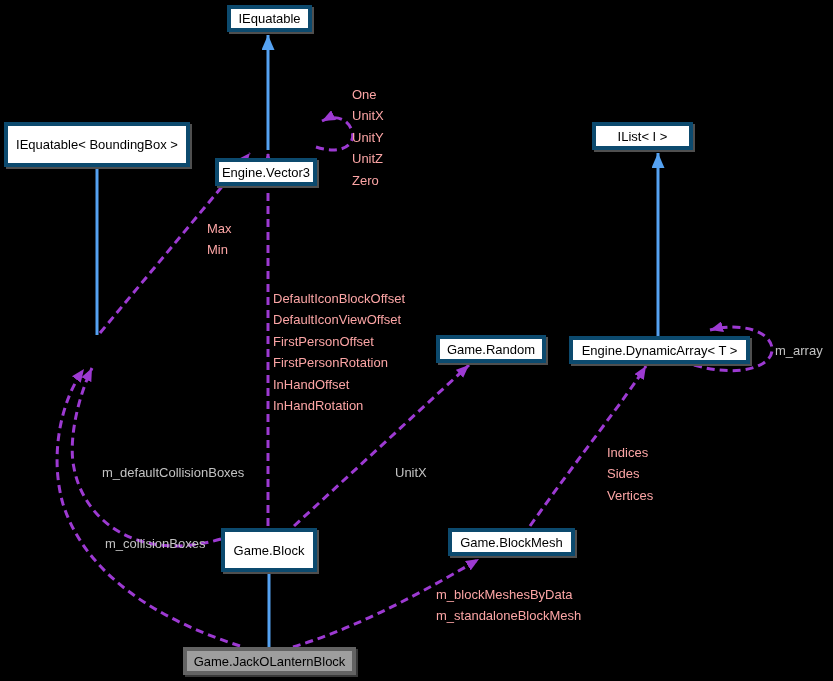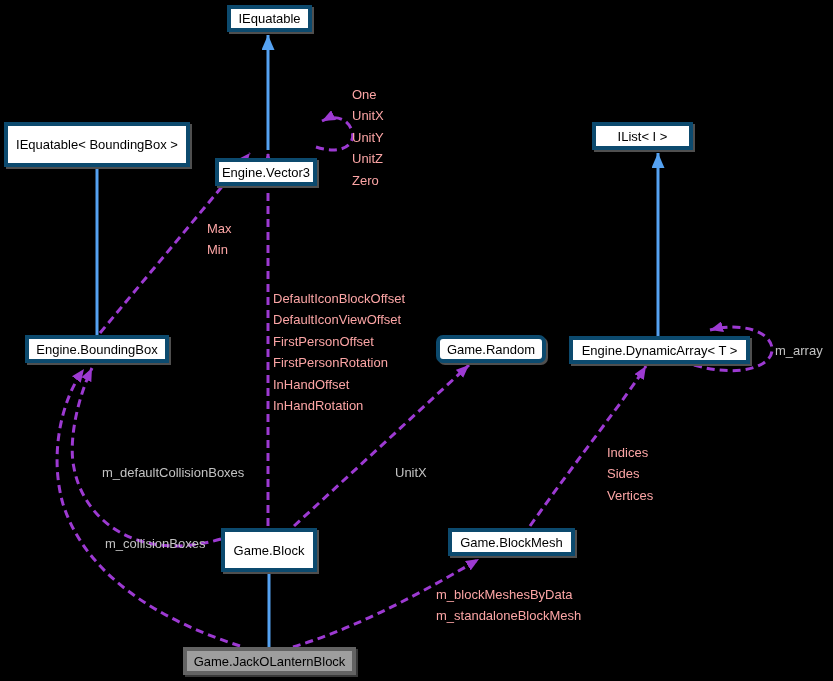--- a/index.html
+++ b/index.html
@@ -37,21 +37,21 @@
   }
   .lblgroup{position:absolute;font-size:13px;color:#fca5a5;}
   .lblgroup span{display:block;line-height:21.4px;white-space:nowrap;}
 
   
   #n-iequatable            {left:227px;top:5px;  width:85px; height:27px;}
   #n-iequatable-boundingbox{left:4px;  top:122px;width:186px;height:45px;text-align:center;}
   #n-vector3               {left:215px;top:122px;width:102px;height:28px;margin-top:36px;}
   #n-ilist                 {left:592px;top:122px;width:101px; height:28px;}
   #n-boundingbox           {left:25px; top:335px;width:144px;height:28px;}
-  #n-random                {left:436px;top:335px;width:110px;height:28px;border-radius:7px;}
+  #n-random                {left:436px;top:335px;width:110px;height:28px;}
   #n-dynamicarray          {left:569px;top:336px;width:181px;height:28px;}
   #n-block                 {left:221px;top:528px;width:96px; height:44px;}
   #n-blockmesh             {left:448px;top:528px;width:127px;height:28px;}
   #n-jackolantern          {left:183px;top:647px;width:173px;height:28px;}
 
   
   #g-vector3-statics {left:352px;top:84px;}
   #g-maxmin          {left:207px;top:218px;}
   #g-block-vector3   {left:273px;top:288px;}
   #l-random          {left:395px;top:465px;}
@@ -89,21 +89,20 @@
     <path d="M694 365 C738 378 774 367 772 348 C770 331 741 322 710 330" stroke="#9d3ad2" stroke-width="3" fill="none" stroke-dasharray="8 5" marker-end="url(#ap)"></path>
     <path d="M221 539 C138 563 84 521 74 468 C68 441 78 397 92 368" stroke="#9d3ad2" stroke-width="3" fill="none" stroke-dasharray="8 5" marker-end="url(#ap)"></path>
     <path d="M240 646 C162 621 86 577 63 504 C50 459 59 403 84 369" stroke="#9d3ad2" stroke-width="3" fill="none" stroke-dasharray="8 5" marker-end="url(#ap)"></path>
     <path d="M293 647 Q370 624 479 559" stroke="#9d3ad2" stroke-width="3" fill="none" stroke-dasharray="8 5" marker-end="url(#ap)"></path>
   </svg>
 
   <div class="node" id="n-iequatable">IEquatable</div>
   <div class="node" id="n-iequatable-boundingbox">IEquatable&lt; BoundingBox &gt;</div>
   <div class="node" id="n-vector3">Engine.Vector3</div>
   <div class="node" id="n-ilist">IList&lt; I &gt;</div>
-  <div class="node" id="n-boundingbox">Engine.BoundingBox</div>
   <div class="node" id="n-random">Game.Random</div>
   <div class="node" id="n-dynamicarray">Engine.DynamicArray&lt; T &gt;</div>
   <div class="node" id="n-block">Game.Block</div>
   <div class="node" id="n-blockmesh">Game.BlockMesh</div>
   <div class="node selected" id="n-jackolantern">Game.JackOLanternBlock</div>
 
   <div class="lblgroup" id="g-vector3-statics">
     <span>One</span>
     <span>UnitX</span>
     <span>UnitY</span>

